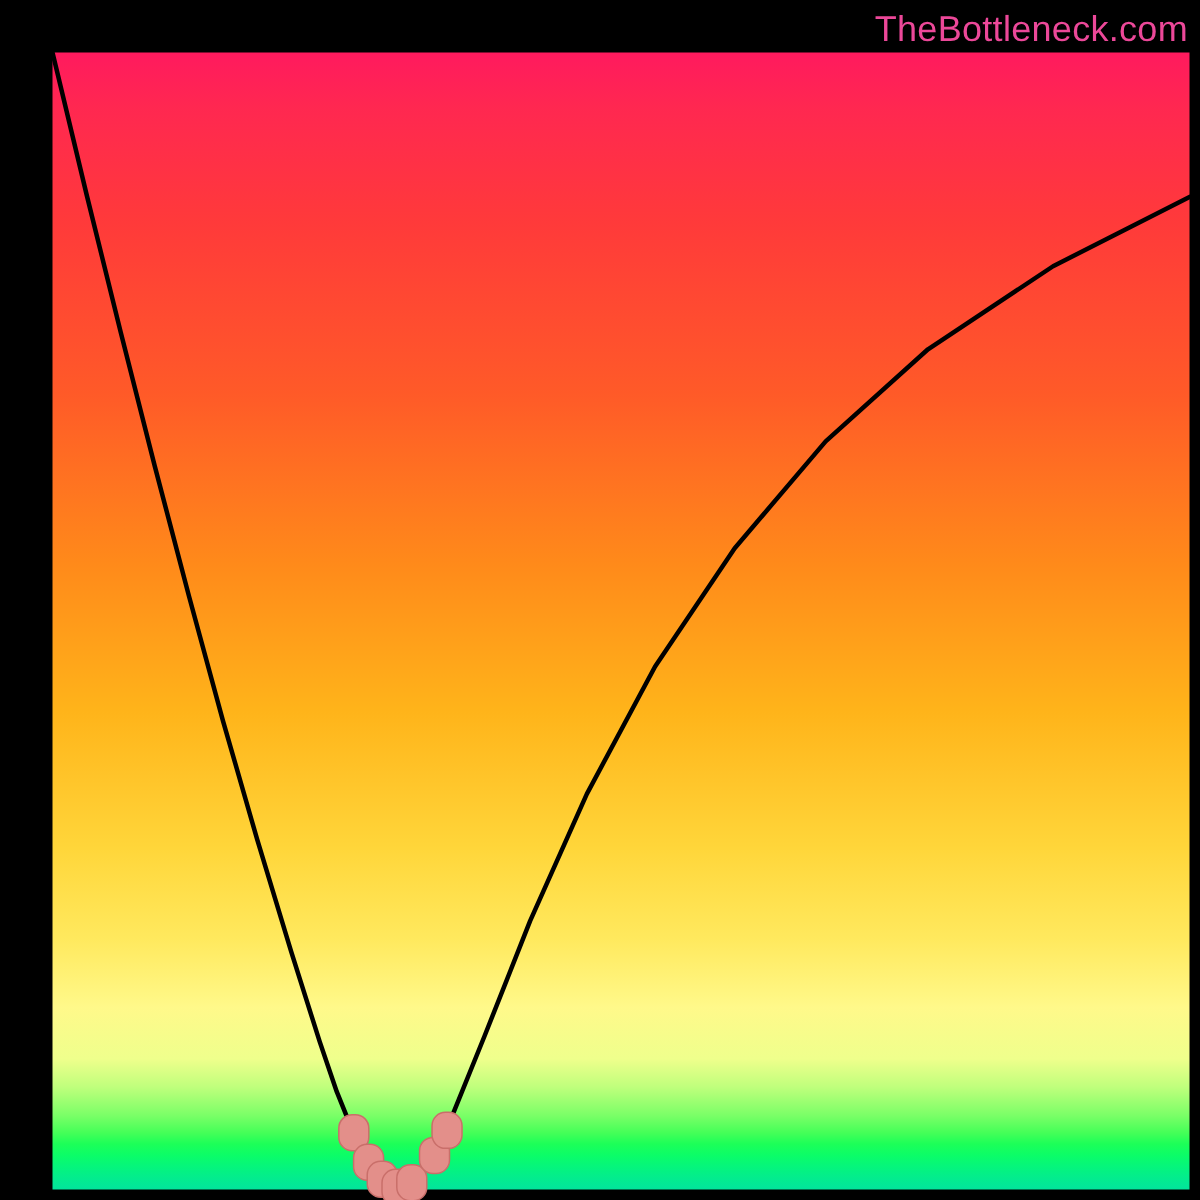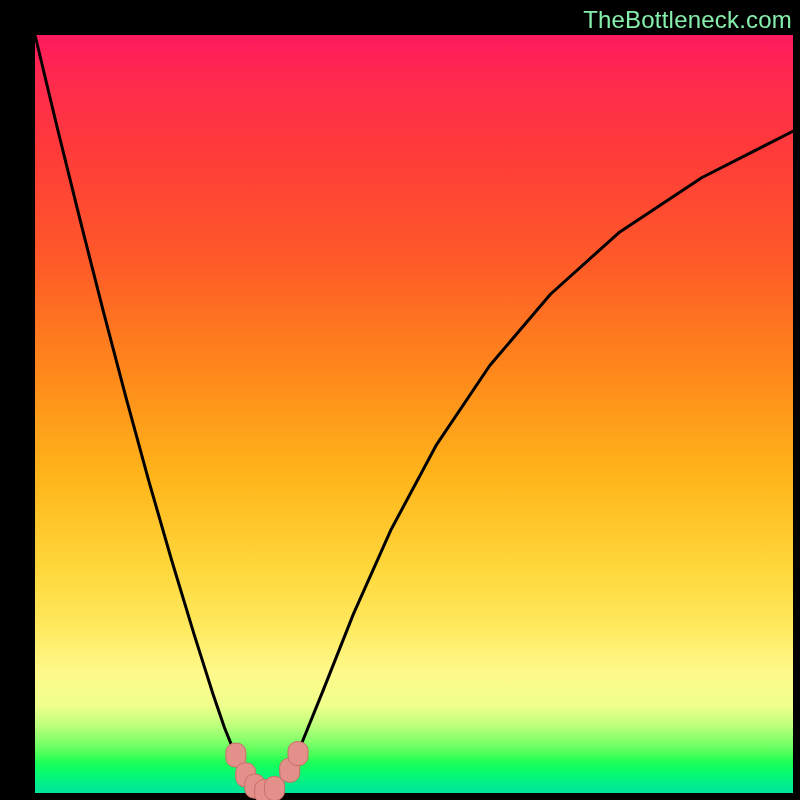--- a/index.html
+++ b/index.html
@@ -45,21 +45,21 @@
       #0bfd68 97%,
       #05f57c 98%,
       #03ec8e 99%,
       #02e49c 100%
     );
   }
   .watermark {
     position: absolute;
     top: 6px;
     right: 8px;
-    color: #86efac;
+    color: #ec4899;
     font-size: 24px;
     letter-spacing: 0.2px;
     user-select: none;
   }
   svg.overlay {
     position: absolute;
     left: 35px;
     top: 35px;
     width: 758px;
     height: 758px;

